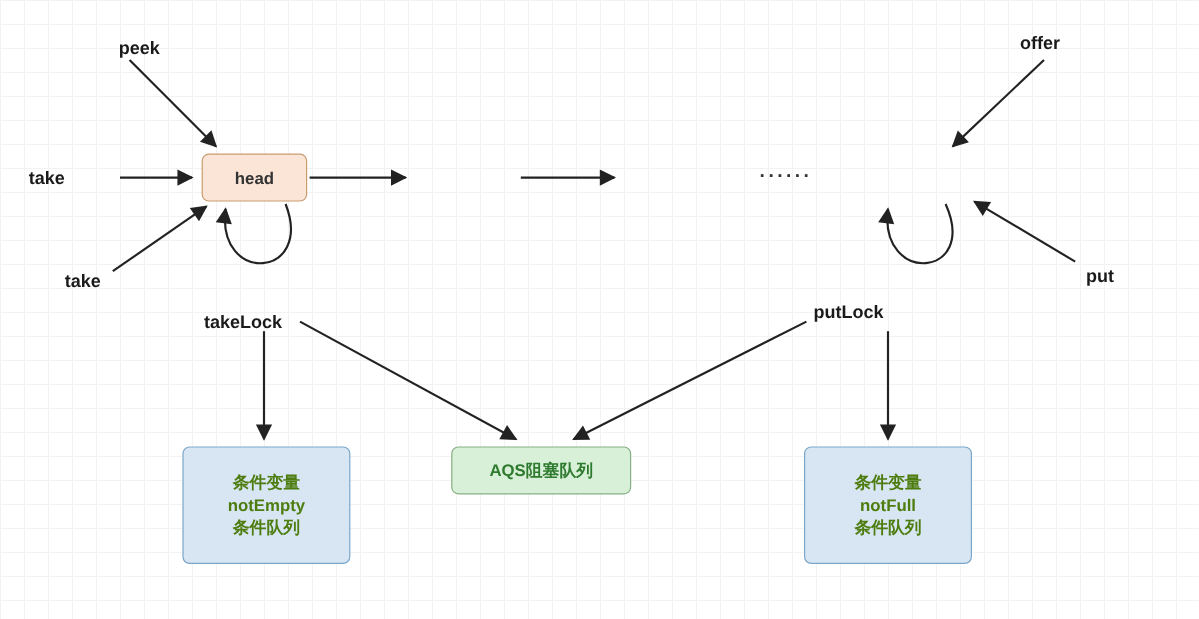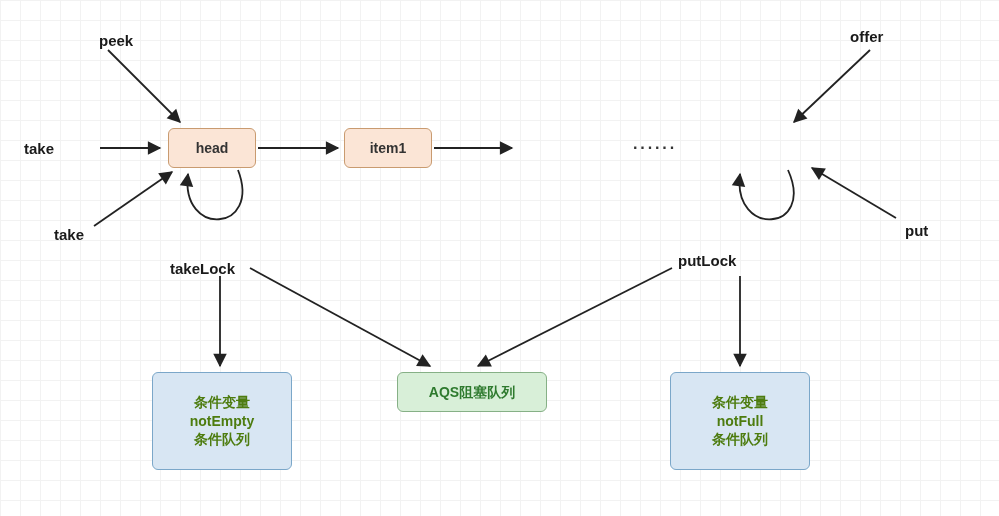--- a/index.html
+++ b/index.html
@@ -84,26 +84,25 @@
   <div class="label" style="left:66px; top:32px;margin-left:33px;">peek</div>
   <div class="label" style="left:24px; top:140px;">take</div>
   <div class="label" style="left:54px; top:226px;">take</div>
   <div class="label" style="left:850px; top:28px;">offer</div>
   <div class="label" style="left:905px; top:222px;">put</div>
   <div class="label" style="left:170px; top:260px;">takeLock</div>
   <div class="label" style="left:678px; top:252px;">putLock</div>
   <div class="dots" style="left:633px; top:139px;">······</div>
 
   <div class="node orange" style="left:168px; top:128px; width:88px;">head</div>
-  <div class="node orange" style="left:344px; top:128px; width:88px;">item1</div>
 
   <div class="node blue" style="left:152px; top:372px; white-space:pre-line;">条件变量
 notEmpty
 条件队列</div>
-  <div class="node green" style="left:397px; top:372px; width:150px;">AQS阻塞队列</div>
+  <div class="node green" style="left:376px; top:372px; width:150px;">AQS阻塞队列</div>
   <div class="node blue" style="left:670px; top:372px; white-space:pre-line;">条件变量
 notFull
 条件队列</div>
 
   <svg class="arrows">
     <defs>
       <marker id="ah" viewBox="0 0 12 12" refX="10" refY="6" markerWidth="9" markerHeight="9" orient="auto">
         <path d="M 1 1 L 11 6 L 1 11 z" fill="#222"></path>
       </marker>
     </defs>

